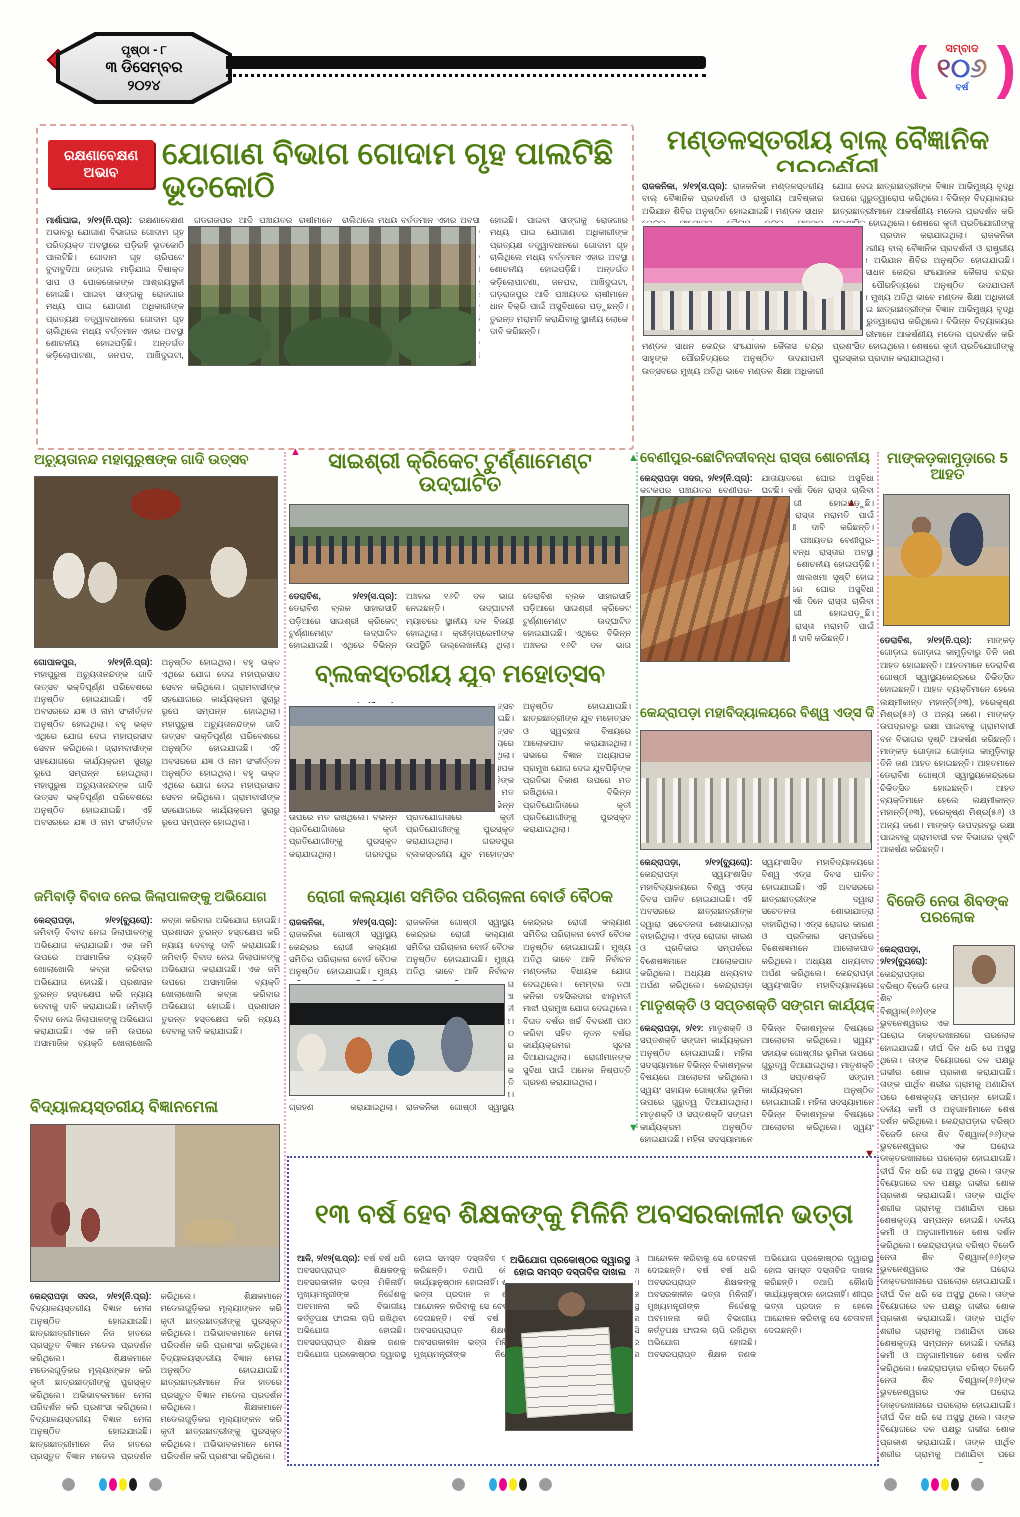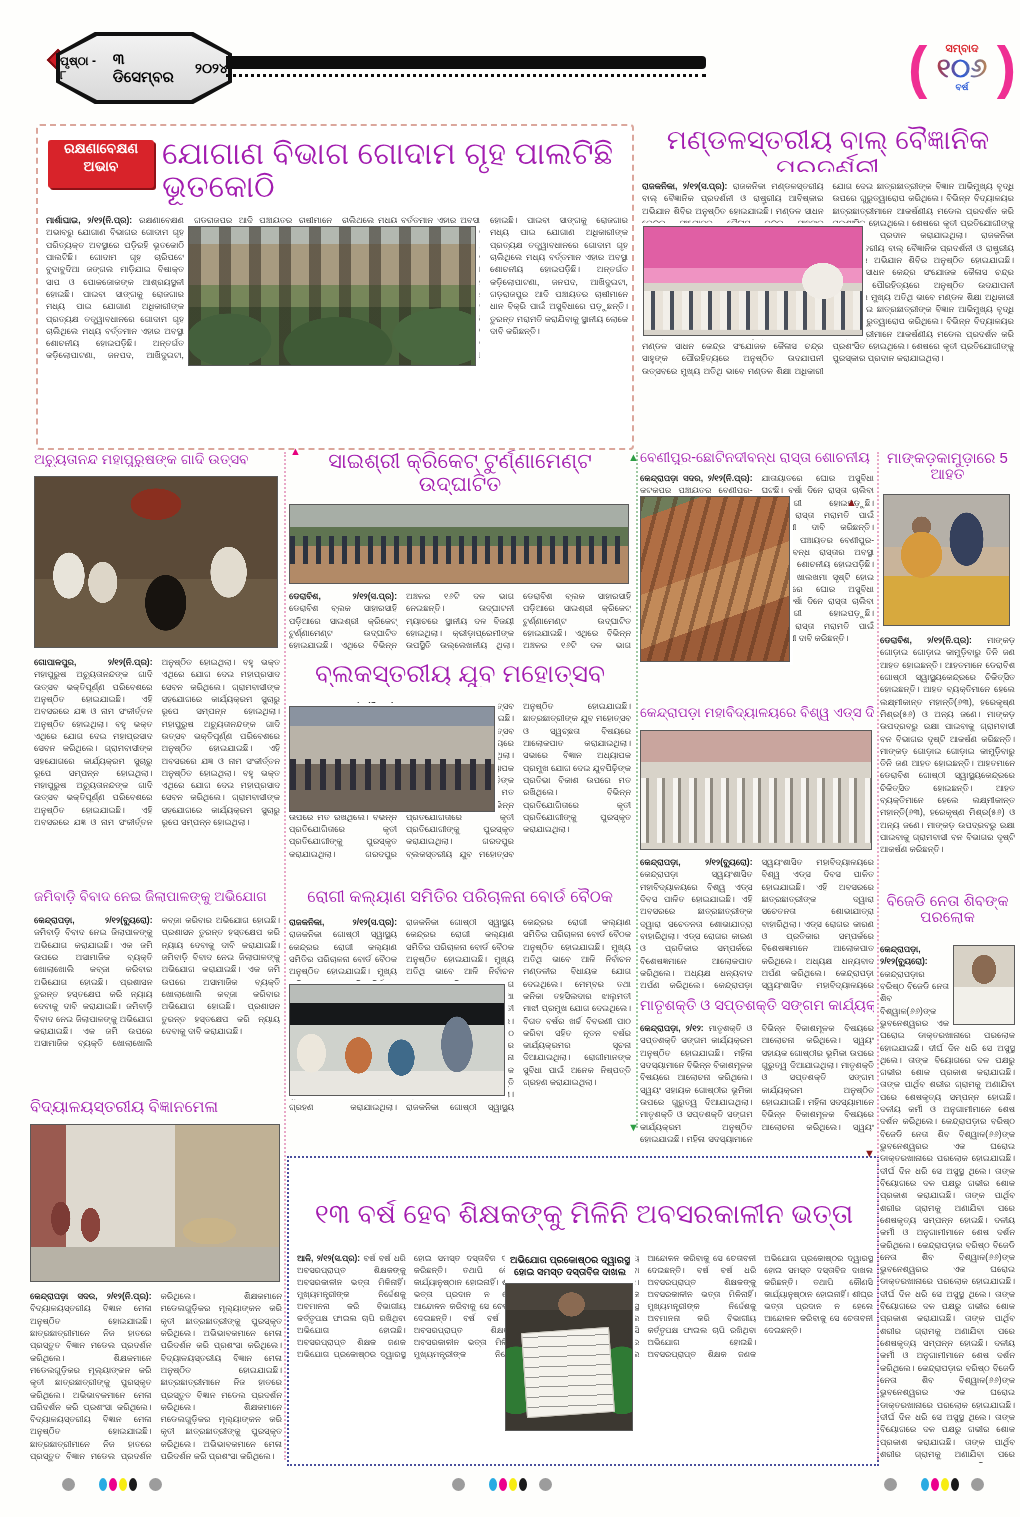--- a/index.html
+++ b/index.html
@@ -1,51 +1,51 @@
 <!DOCTYPE html>
 <html><head>
 <meta charset="utf-8">
 <style>
   *{margin:0;padding:0;box-sizing:border-box}
   body{background:#e9e9e9}
   .page{position:relative;width:1020px;height:1517px;margin:0 auto;background:#fefefc;
         font-family:"Liberation Sans",sans-serif;overflow:hidden}
   .abs{position:absolute}
-  .hl{font-weight:normal;color:#a21caf;line-height:1.08;overflow:hidden}
+  .hl{font-weight:bold;color:#4d7c0f;line-height:1.08;overflow:hidden}
   .bt{font-size:8.5px;line-height:1.45;text-align:justify;color:#1d1d1d;overflow:hidden;word-break:break-word}
   .dl{font-weight:bold}
   .c2{column-count:2;column-gap:9px}
   .c3{column-count:3;column-gap:9px}
   .c4{column-count:4;column-gap:10px}
   .c5{column-count:5;column-gap:8px}
   .ph{position:absolute;border:1px solid #5a5a5a;box-shadow:0 0 0 3px #fff;overflow:hidden}
   .center{text-align:center}
 
   
   .badge-oct{clip-path:polygon(22% 0,78% 0,100% 30%,100% 70%,78% 100%,22% 100%,0 70%,0 30%);
              background:#111;display:flex;align-items:center;justify-content:center}
   .badge-in{clip-path:polygon(22% 0,78% 0,100% 30%,100% 70%,78% 100%,22% 100%,0 70%,0 30%);
             background:linear-gradient(180deg,#f2f2f2,#d9d9d9);width:calc(100% - 8px);height:calc(100% - 8px);
-            display:flex;flex-direction:row;align-items:center;justify-content:center;gap:10px}
+            display:flex;flex-direction:column;align-items:center;justify-content:center;gap:1px}
   .diamond{width:26px;height:26px;background:#cf1b24;transform:rotate(45deg);border:2px solid #7e0d12}
   .headbar{background:#0e0e0e;border-radius:0 4px 4px 0}
   .headdots{border-top:3px dotted #0e0e0e}
   .masthead{background:#8e8e8e;clip-path:polygon(0 50%,8% 0,100% 0,100% 100%,8% 100%)}
   .masthead-in{position:absolute;left:4px;top:4px;right:4px;bottom:4px;background:#fff;
                clip-path:polygon(0 50%,8% 0,100% 0,100% 100%,8% 100%);
                display:flex;align-items:center;justify-content:center}
   .masthead-txt{font-weight:bold;font-size:44px;color:#0a0a0a;letter-spacing:1px}
   .brandnum{font-weight:bold;font-size:27px;background:linear-gradient(90deg,#e63312,#2b5bd7,#f7941d);
             -webkit-background-clip:text;background-clip:text;color:transparent;line-height:1}
   .brace{color:#ef2f93;font-weight:bold;font-size:58px;line-height:78px}
 
   
   .leadbox{border:2px dashed #dba79c;border-radius:4px;background:#fff}
   .redlabel{background:#d8232a;color:#fff;font-weight:bold;text-align:center;border-radius:3px;
-            display:flex;flex-direction:column;justify-content:flex-start;font-size:14px;line-height:1.25;
+            display:flex;flex-direction:column;justify-content:center;font-size:14px;line-height:1.25;
             box-shadow:2px 2px 0 #8e1217}
   .kicker{background:#f5821f;color:#fff;font-weight:bold;display:flex;align-items:center;justify-content:center;
           border-radius:3px;font-size:17px}
   .bottombox{border:2px dotted #4a4f9d;background:#fff}
   .vsep{position:absolute;width:0;border-left:2px dotted #e9a9c8}
   .vsep.g{border-left:2px dotted #9fc9a2}
   .arr{position:absolute;font-size:11px;line-height:1;font-weight:bold}
 
   
   .p-godown{background:

